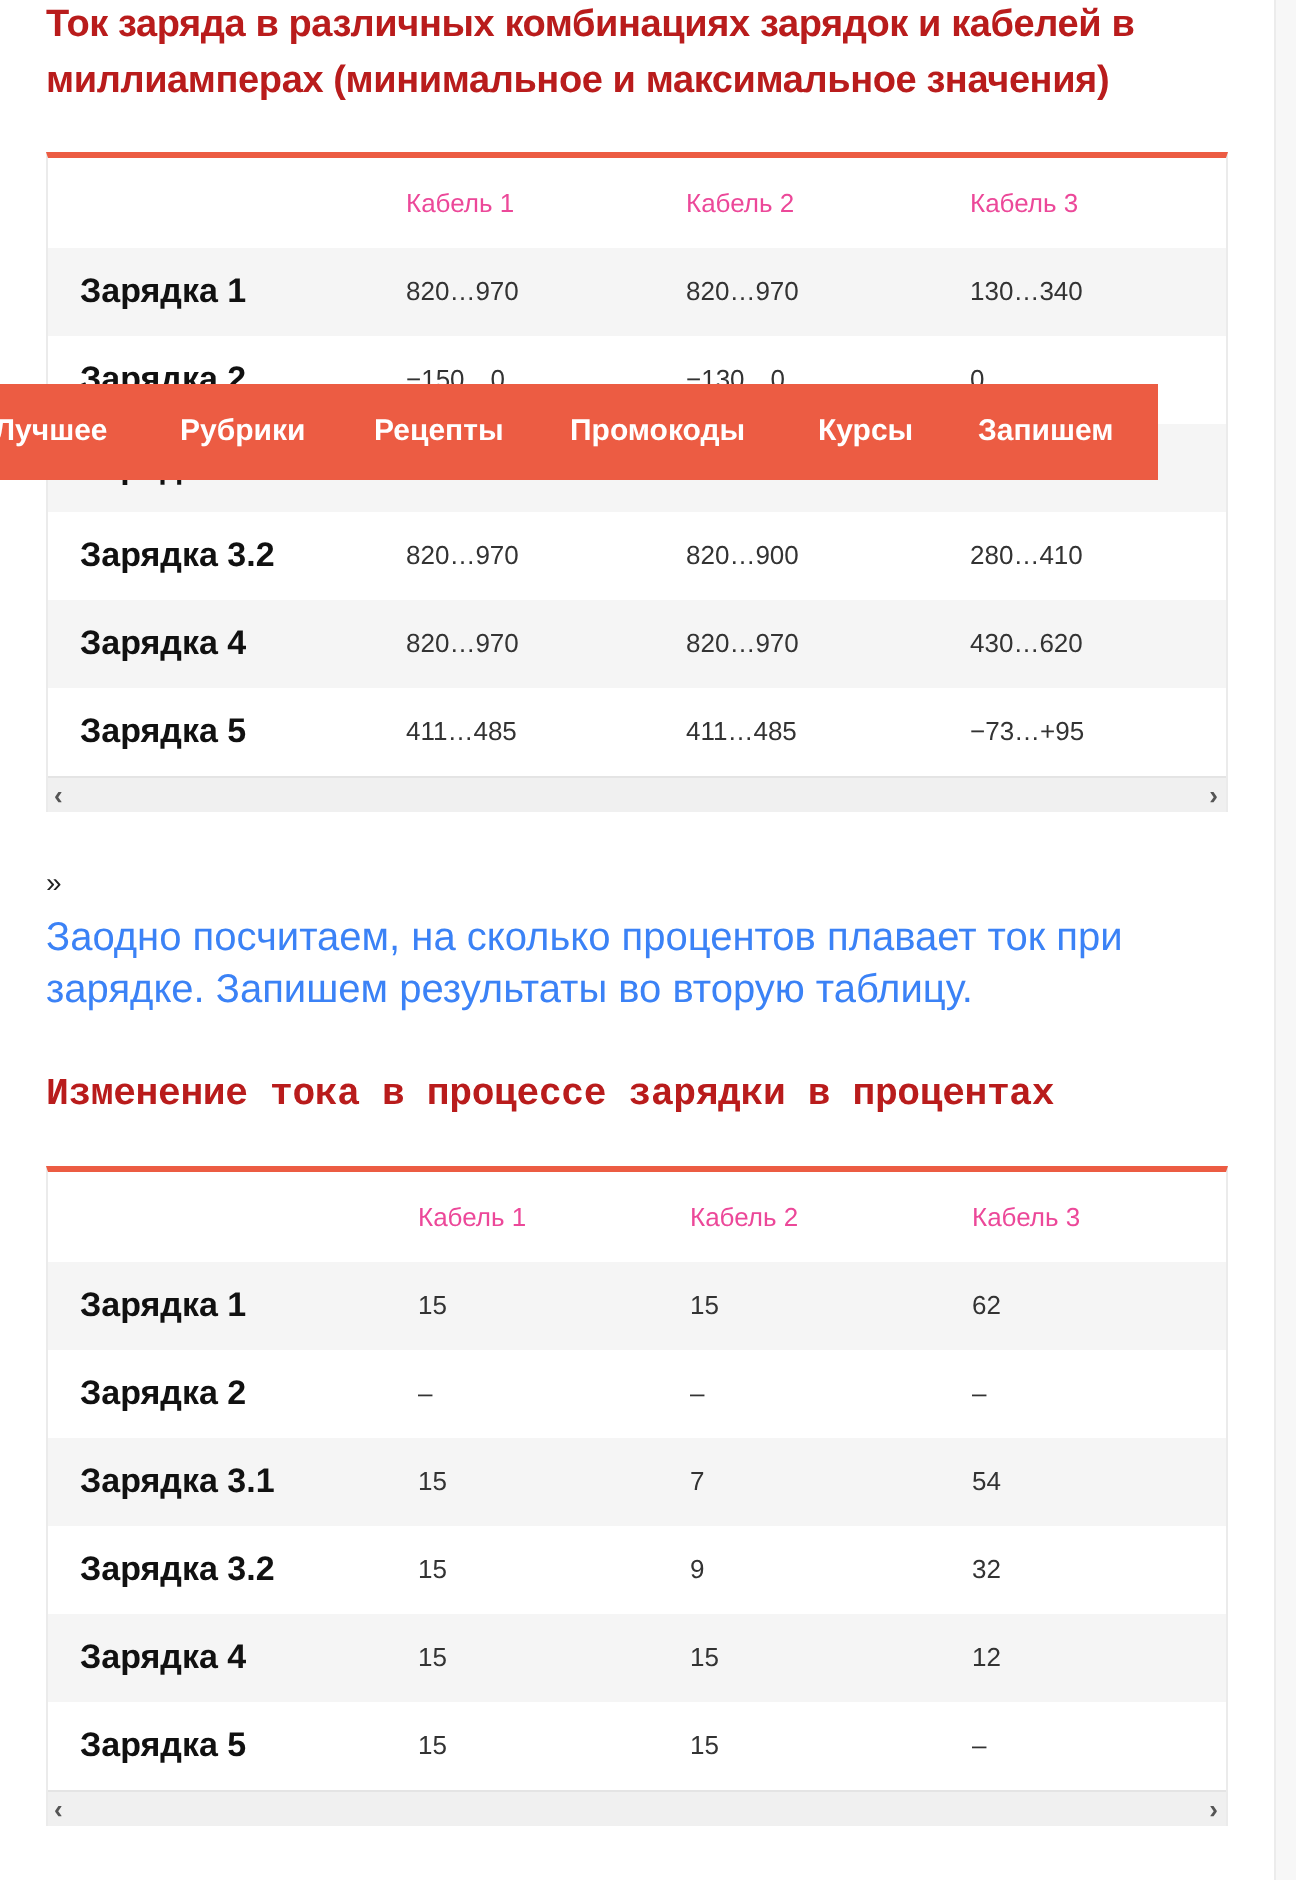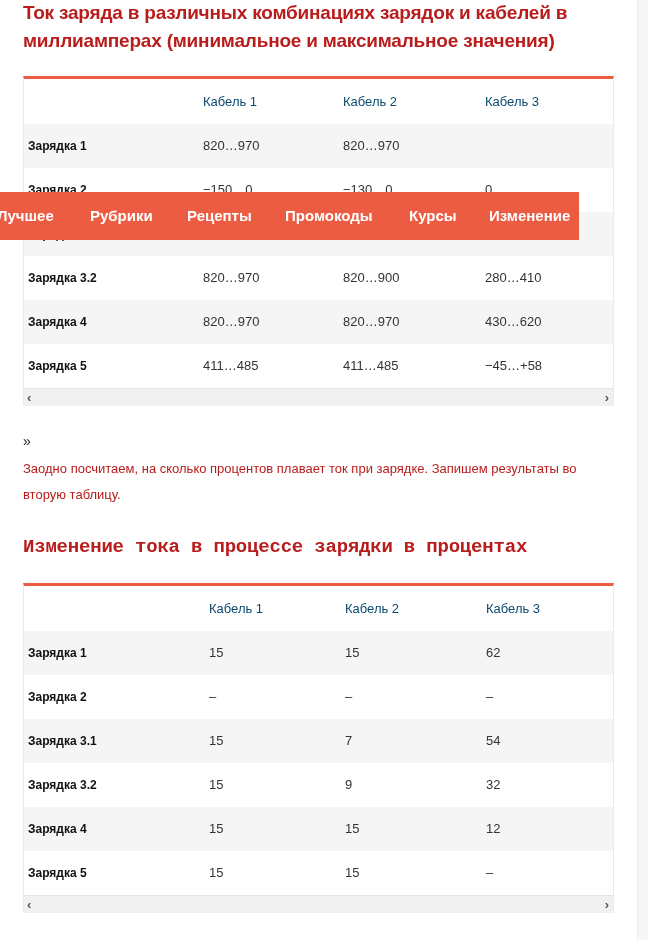--- a/index.html
+++ b/index.html
@@ -25,39 +25,39 @@
       border-top: 3px solid #ec5c43;
       border-left: 1px solid #ebebeb; border-right: 1px solid #ebebeb;
       background: #fff;
     }
     .table-wrap.t1 { top: 76px; }
     .table-wrap.t2 { top: 583px; }
     .row { position: relative; height: 44px; font-size: 13px; }
     .row.head { height: 45px; }
     .row.striped { background: #f5f5f5; }
     .cell { position: absolute; top: 0; line-height: 44px; white-space: nowrap; }
-    .row.head .cell { line-height: 45px; color: #0c4a6e; font-size: 13px; }
-    .cell.label { left: 4px; color: #111; font-weight: bold; font-size: 12px; }
+    .row.head .cell { line-height: 45px; color: #ec4899; font-size: 13px; }
+    .cell.label { left: 16px; color: #111; font-weight: bold; font-size: 17px; }
     .cell.val { color: #333; font-weight: normal; text-align: right; }
     .t1 .c1 { left: 179px; } .t1 .c2 { left: 319px; } .t1 .c3 { left: 461px; }
     .t2 .c1 { left: 185px; } .t2 .c2 { left: 321px; } .t2 .c3 { left: 462px; }
 
     .hscroll {
       height: 17px; background: #f0f0f0; border-top: 1px solid #e4e4e4; position: relative;
     }
     .hscroll .arrow {
       position: absolute; top: 0; line-height: 17px; font-size: 13px; color: #555; font-weight: bold;
     }
     .hscroll .left { left: 3px; }
     .hscroll .right { right: 4px; }
 
     .quote-mark { position: absolute; top: 433px; left: 0; font-size: 14px; color: #222; }
     .para {
       position: absolute; top: 456px; left: 0; width: 590px;
-      font-size: 13px; line-height: 26px; color: #b91c1c;
+      font-size: 20px; line-height: 26px; color: #3b82f6;
     }
 
     .navbar {
       position: absolute; left: 0; top: 192px; width: 579px; height: 48px;
       background: #ec5c43; overflow: hidden; white-space: nowrap;
     }
     .nav-item {
       position: absolute; top: 0; line-height: 48px; color: #ffffff;
       font-weight: bold; font-size: 15px;
     }
@@ -75,20 +75,21 @@
     <div class="row head">
       <span class="cell label"></span>
       <span class="cell c1">Кабель 1</span>
       <span class="cell c2">Кабель 2</span>
       <span class="cell c3">Кабель 3</span>
     </div>
     <div class="row striped">
       <span class="cell label">Зарядка 1</span>
       <span class="cell val c1">820…970</span>
       <span class="cell val c2">820…970</span>
+      <span class="cell val c3">130…340</span>
     </div>
     <div class="row">
       <span class="cell label">Зарядка 2</span>
       <span class="cell val c1">−150…0</span>
       <span class="cell val c2">−130…0</span>
       <span class="cell val c3">0</span>
     </div>
     <div class="row striped">
       <span class="cell label">Зарядка 3.1</span>
       <span class="cell val c1"></span>
@@ -104,21 +105,21 @@
     <div class="row striped">
       <span class="cell label">Зарядка 4</span>
       <span class="cell val c1">820…970</span>
       <span class="cell val c2">820…970</span>
       <span class="cell val c3">430…620</span>
     </div>
     <div class="row">
       <span class="cell label">Зарядка 5</span>
       <span class="cell val c1">411…485</span>
       <span class="cell val c2">411…485</span>
-      <span class="cell val c3">−45…+58</span>
+      <span class="cell val c3">−73…+95</span>
     </div>
     <div class="hscroll">
       <span class="arrow left">‹</span>
       <span class="arrow right">›</span>
     </div>
   </div>
 
   <div class="quote-mark">»</div>
   <p class="para" style="margin:0;">Заодно посчитаем, на сколько процентов плавает ток при зарядке. Запишем результаты во вторую таблицу.</p>
 
@@ -173,15 +174,15 @@
     </div>
   </div>
 </div>
 
 <nav class="navbar">
   <a class="nav-item" style="left:-3px;">Лучшее</a>
   <a class="nav-item" style="left:187px;">Рецепты</a>
   <a class="nav-item" style="left:90px;">Рубрики</a>
   <a class="nav-item" style="left:285px;">Промокоды</a>
   <a class="nav-item" style="left:409px;">Курсы</a>
-  <a class="nav-item" style="left:489px;">Изменение</a>
+  <a class="nav-item" style="left:489px;">Запишем</a>
   <a class="nav-item" style="left:597px;">Сервисы</a>
 </nav>
 
 </body></html>

